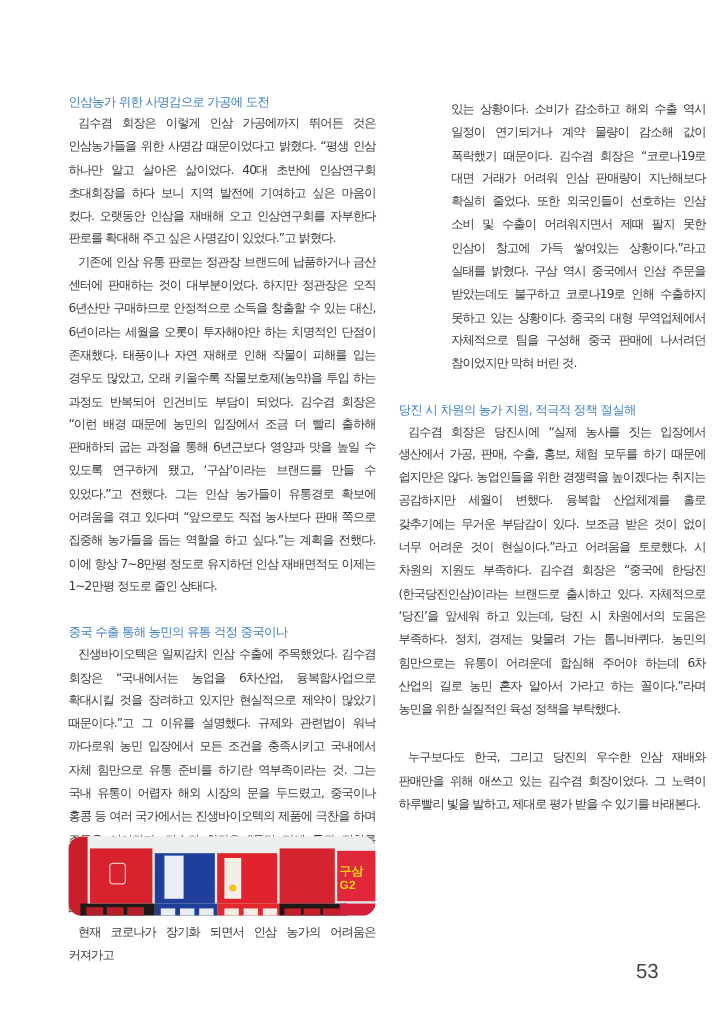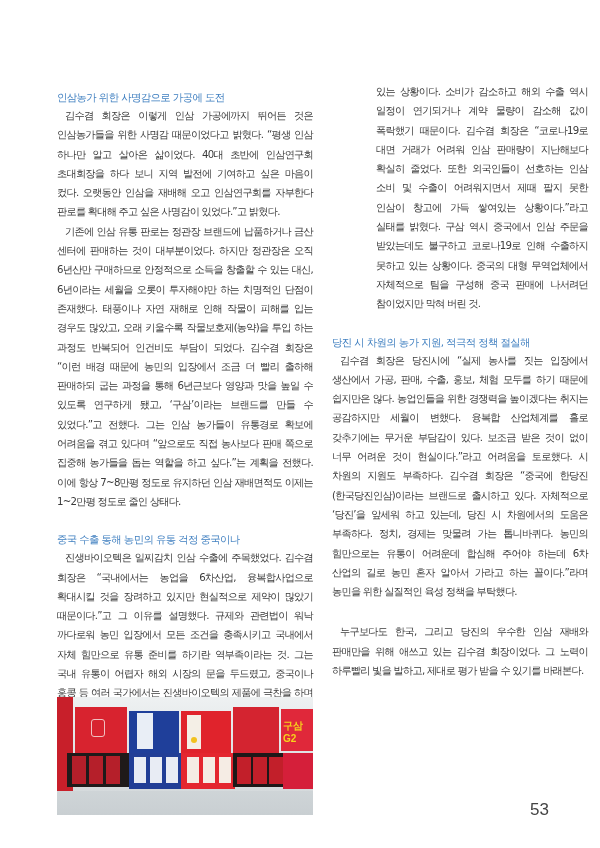--- a/index.html
+++ b/index.html
@@ -1,28 +1,28 @@
 <!DOCTYPE html>
 <html><head>
 <meta charset="utf-8">
 <style>
   html, body { margin: 0; padding: 0; background: #ffffff; }
   body { width: 600px; height: 848px; position: relative; overflow: hidden;
          font-family: "DejaVu Sans", sans-serif; color: #3a3a3a; }
   .col { position: absolute; top: 78px; width: 256px; }
-  .col-left { left: 57px; margin-top: 12px; }
+  .col-left { left: 57px; }
   .col-right { left: 332px; top: 82px; }
   .heading { color: #3f7fc0; font-size: 10.4px; line-height: 14px; margin: 0 0 2px 0;
              letter-spacing: -0.6px; white-space: nowrap; }
   .para { font-size: 10.2px; line-height: 19.3px; margin: 0; text-align: justify;
           letter-spacing: -0.75px; word-break: keep-all; text-indent: 8px; }
   .para.noindent { text-indent: 0; margin-left: 44px; }
   .gap { height: 21px; }
-  .photo { position: absolute; left: 57px; top: 697px; width: 256px; height: 118px;
-           background: linear-gradient(#e8ecee 0%, #dfe4e6 20%, #c9cfd2 100%); overflow: hidden; }
+  .photo { position: absolute; left: 57px; top: 697px; width: 256px; height: 66px;
+           background: linear-gradient(#e8ecee 0%, #dfe4e6 20%, #c9cfd2 100%); overflow: hidden; border-radius: 11px; }
   .box { position: absolute; }
   .page-number { position: absolute; left: 530px; top: 800px; font-size: 17px; color: #444;
                  font-family: "Liberation Sans", sans-serif; }
 </style>
 </head>
 <body>
 
 <div class="col col-left">
   <div class="heading">인삼농가 위한 사명감으로 가공에 도전</div>
   <p class="para">김수겸 회장은 이렇게 인삼 가공에까지 뛰어든 것은 인삼농가들을 위한 사명감 때문이었다고 밝혔다. “평생 인삼 하나만 알고 살아온 삶이었다. 40대 초반에 인삼연구회 초대회장을 하다 보니 지역 발전에 기여하고 싶은 마음이 컸다. 오랫동안 인삼을 재배해 오고 인삼연구회를 자부한다 판로를 확대해 주고 싶은 사명감이 있었다.”고 밝혔다.</p>

